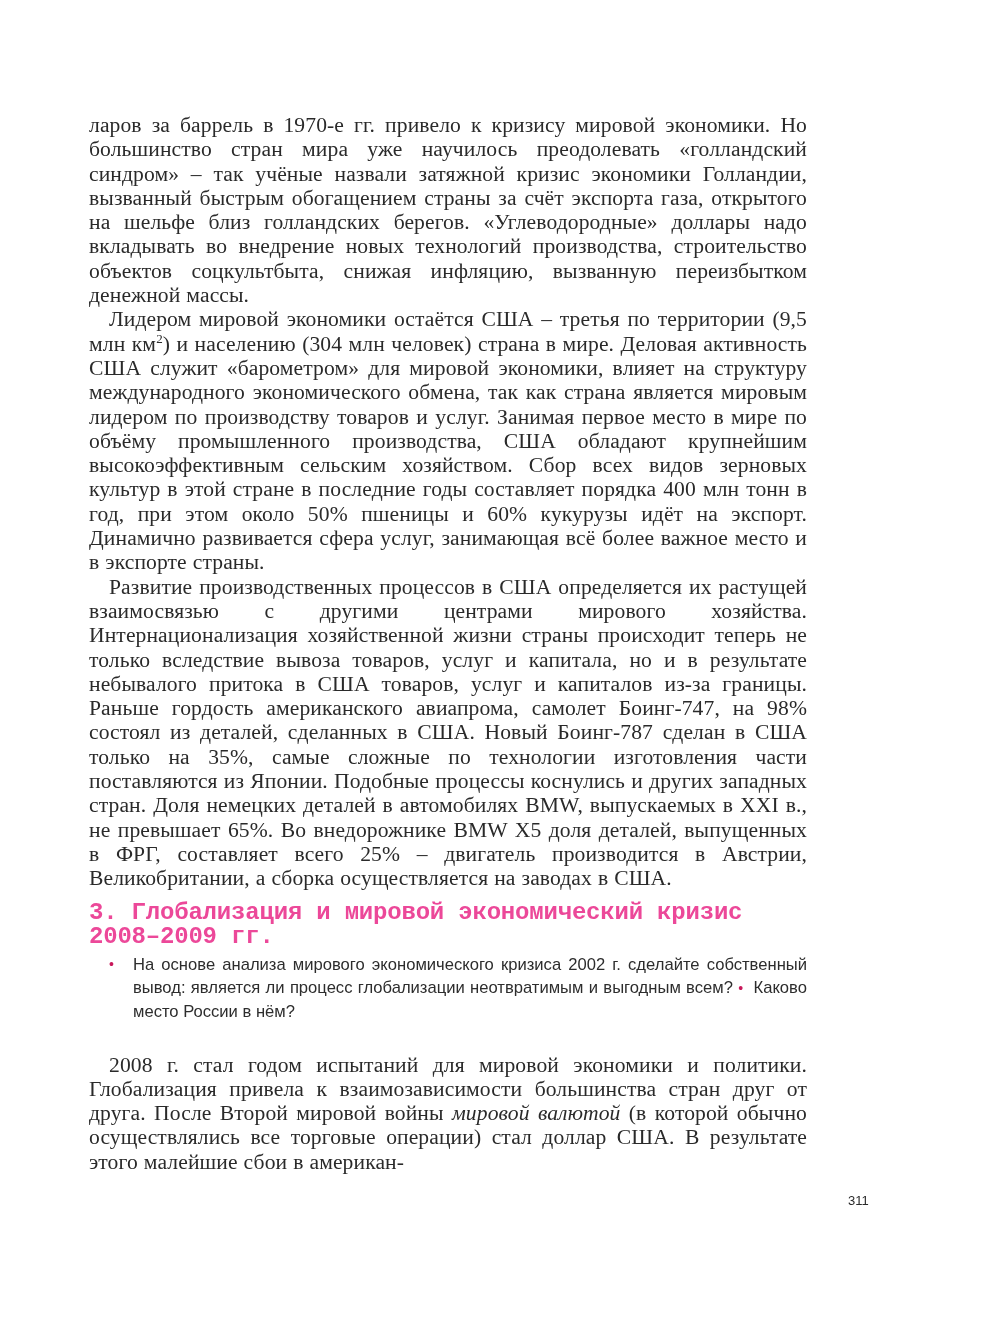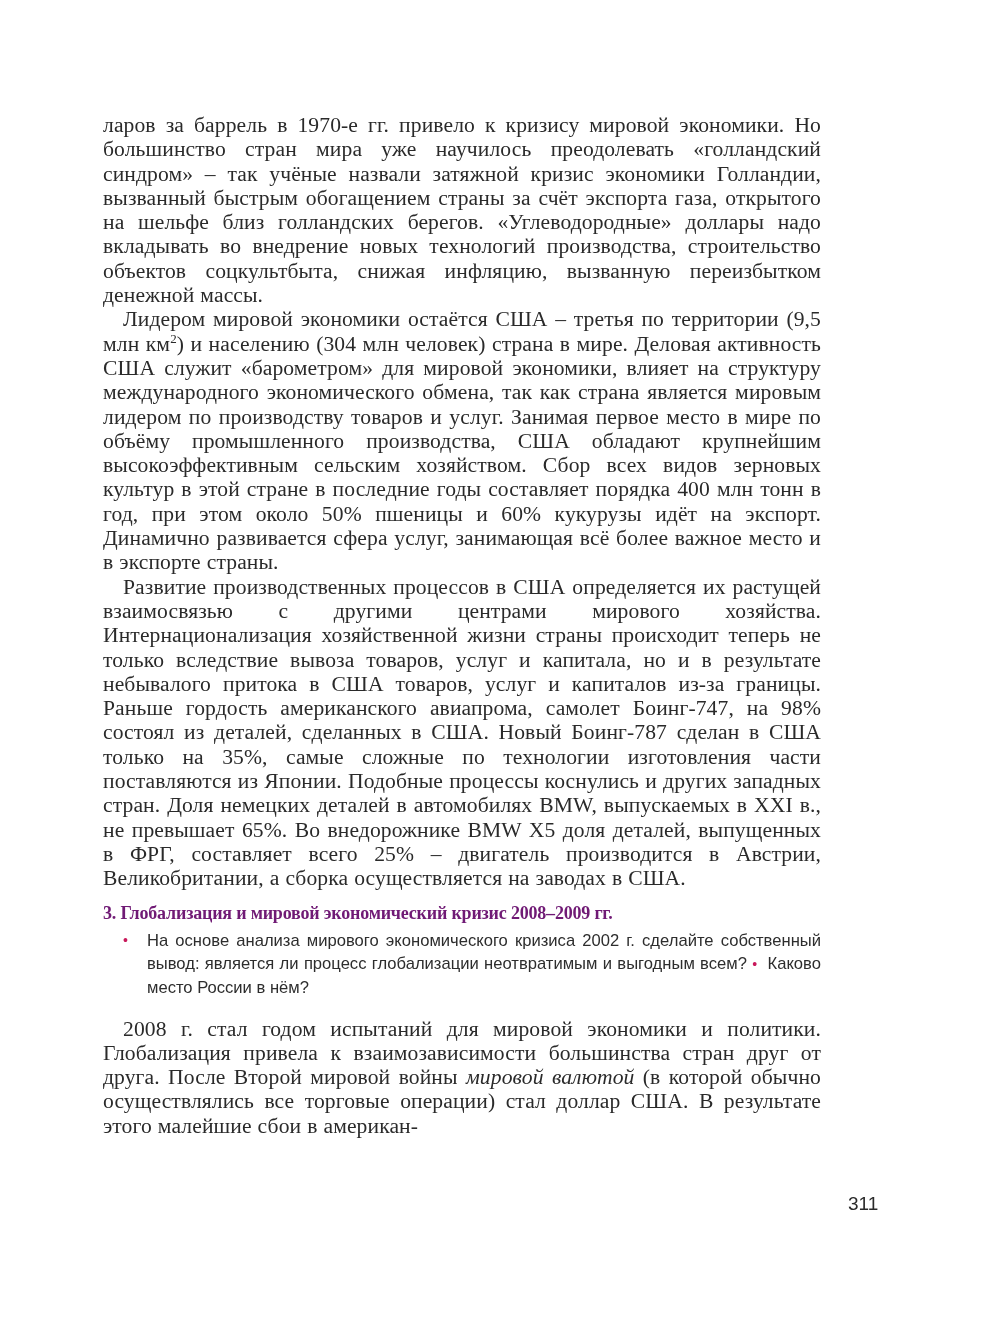--- a/index.html
+++ b/index.html
@@ -1,47 +1,47 @@
 <!DOCTYPE html>
 <html><head>
 <meta charset="utf-8">
 <style>
   html, body { margin: 0; padding: 0; }
   body {
     width: 985px; height: 1329px; background: #ffffff; position: relative; overflow: hidden;
     color: #2a2a2a;
   }
-  .page { position: absolute; left: 103px; top: 113px; width: 718px; }
+  .page { position: absolute; left: 89px; top: 113px; width: 718px; }
   .body-text {
     font-family: "Liberation Serif", "DejaVu Serif", serif;
     font-size: 21.6px; line-height: 24.3px; text-align: justify; margin: 0;
     letter-spacing: 0.1px; word-spacing: 0.5px;
   }
   .para { margin: 0; }
   .indent { text-indent: 20px; }
   .section-heading {
-    font-family: Liberation Serif, serif;
-    font-weight: bold; color: #701a75; font-size: 18px; line-height: 24px;
+    font-family: Liberation Mono, monospace;
+    font-weight: bold; color: #ec4899; font-size: 24px; line-height: 24px;
     margin: 10px 0 0 0; letter-spacing: -0.2px;
   }
   .question-block {
     font-family: "Liberation Sans", "DejaVu Sans", sans-serif;
     font-size: 16.6px; line-height: 23px; color: #2d2d2d;
     margin: 4px 0 0 0; padding-left: 44px; position: relative; text-align: justify;
   }
   .bullet {
     color: #c8185a; font-size: 14px; display: inline-block; width: 10px;
   }
   .bullet-first { position: absolute; left: 20px; top: 0; }
-  .after-q { margin-top: 18px; }
+  .after-q { margin-top: 30px; }
   .italic { font-style: italic; }
   .page-number {
     position: absolute; left: 848px; top: 1193px;
     font-family: "Liberation Sans", "DejaVu Sans", sans-serif;
-    font-size: 19px; color: #2a2a2a;
+    font-size: 13px; color: #2a2a2a;
   }
   sup { font-size: 13px; line-height: 0; }
 </style>
 </head>
 <body>
 
 <div class="page">
   <p class="body-text para">ларов за баррель в 1970-е гг. привело к кризису мировой экономики. Но большинство стран мира уже научилось преодолевать «голландский синдром» – так учёные назвали затяжной кризис экономики Голландии, вызванный быстрым обогащением страны за счёт экспорта газа, открытого на шельфе близ голландских берегов. «Углеводородные» доллары надо вкладывать во внедрение новых технологий производства, строительство объектов соцкультбыта, снижая инфляцию, вызванную переизбытком денежной массы.</p>
 
   <p class="body-text para indent"><span>Лидером мировой экономики остаётся США – третья по территории (9,5 млн км</span><sup>2</sup><span>) и населению (304 млн человек) страна в мире. Деловая активность США служит «барометром» для мировой экономики, влияет на структуру международного экономического обмена, так как страна является мировым лидером по производству товаров и услуг. Занимая первое место в мире по объёму промышленного производства, США обладают крупнейшим высокоэффективным сельским хозяйством. Сбор всех видов зерновых культур в этой стране в последние годы составляет порядка 400 млн тонн в год, при этом около 50% пшеницы и 60% кукурузы идёт на экспорт. Динамично развивается сфера услуг, занимающая всё более важное место и в экспорте страны.</span></p>

